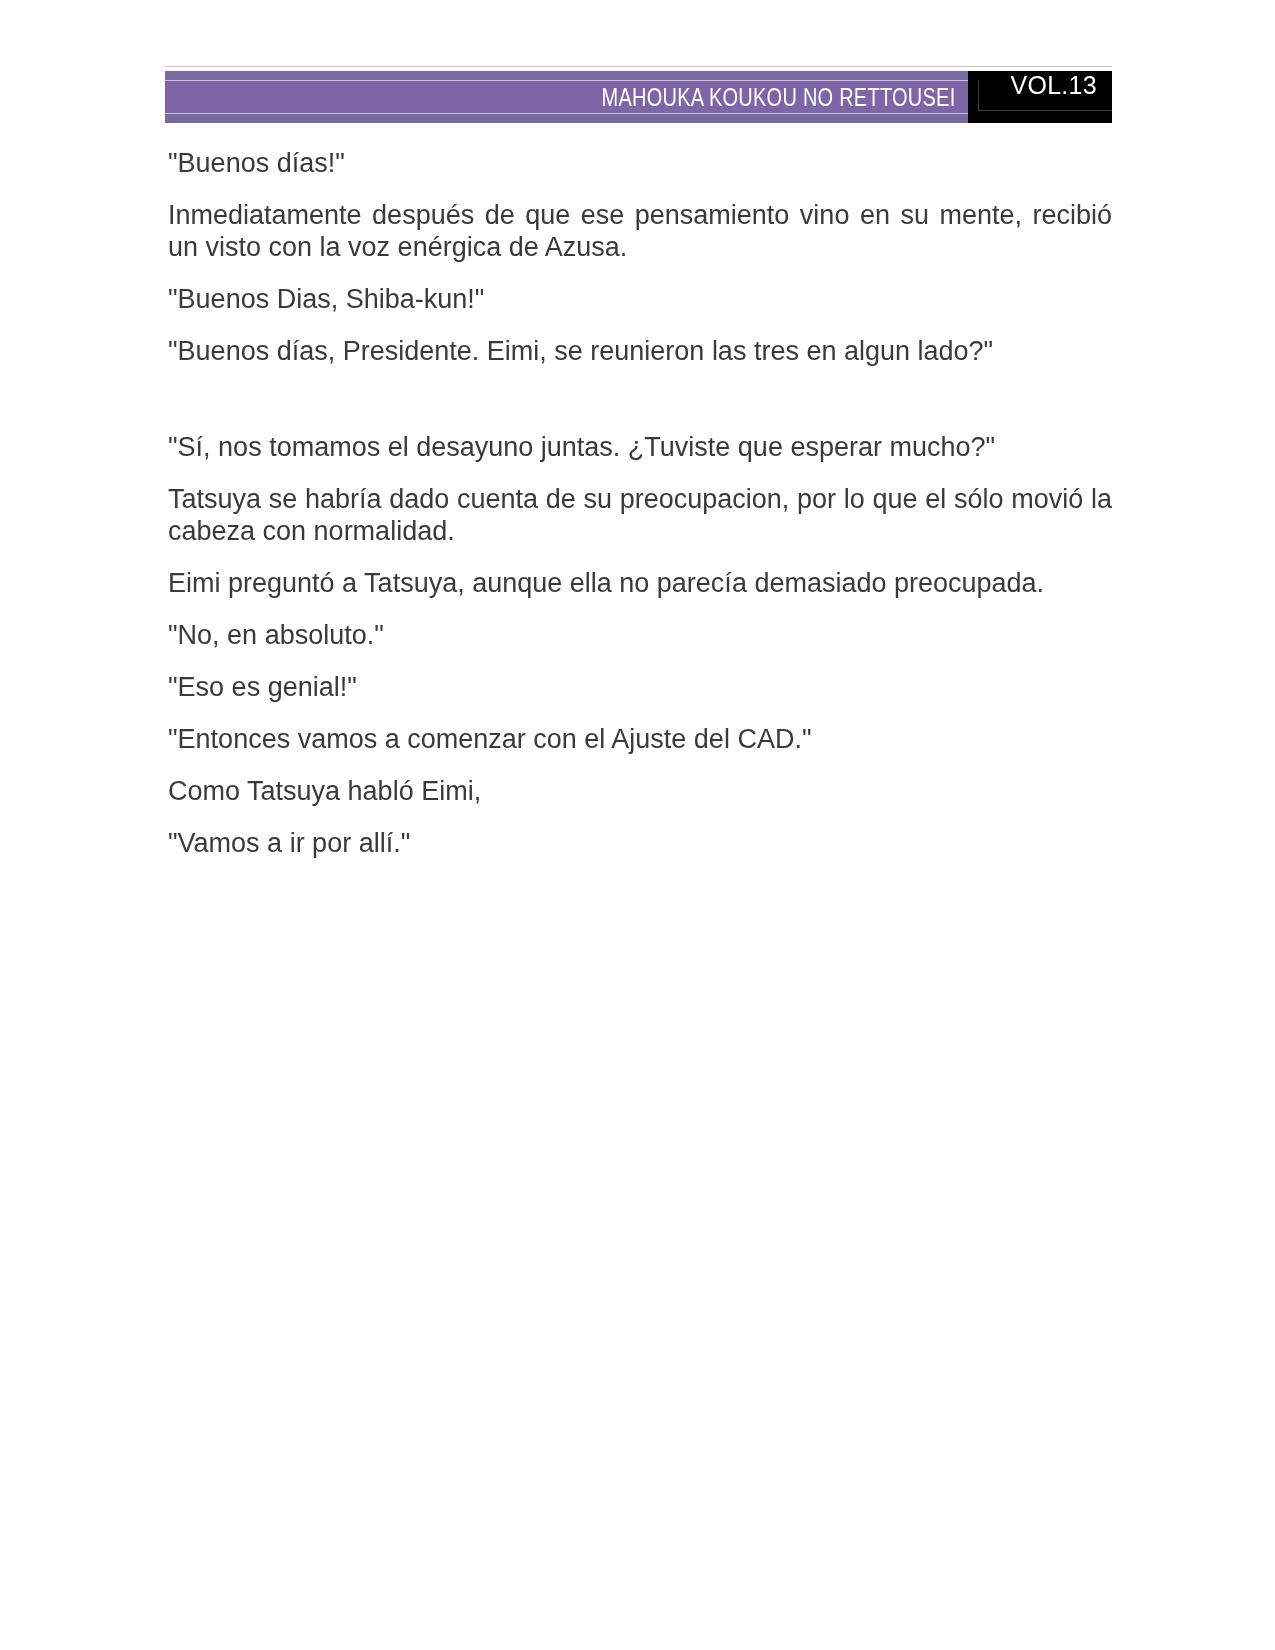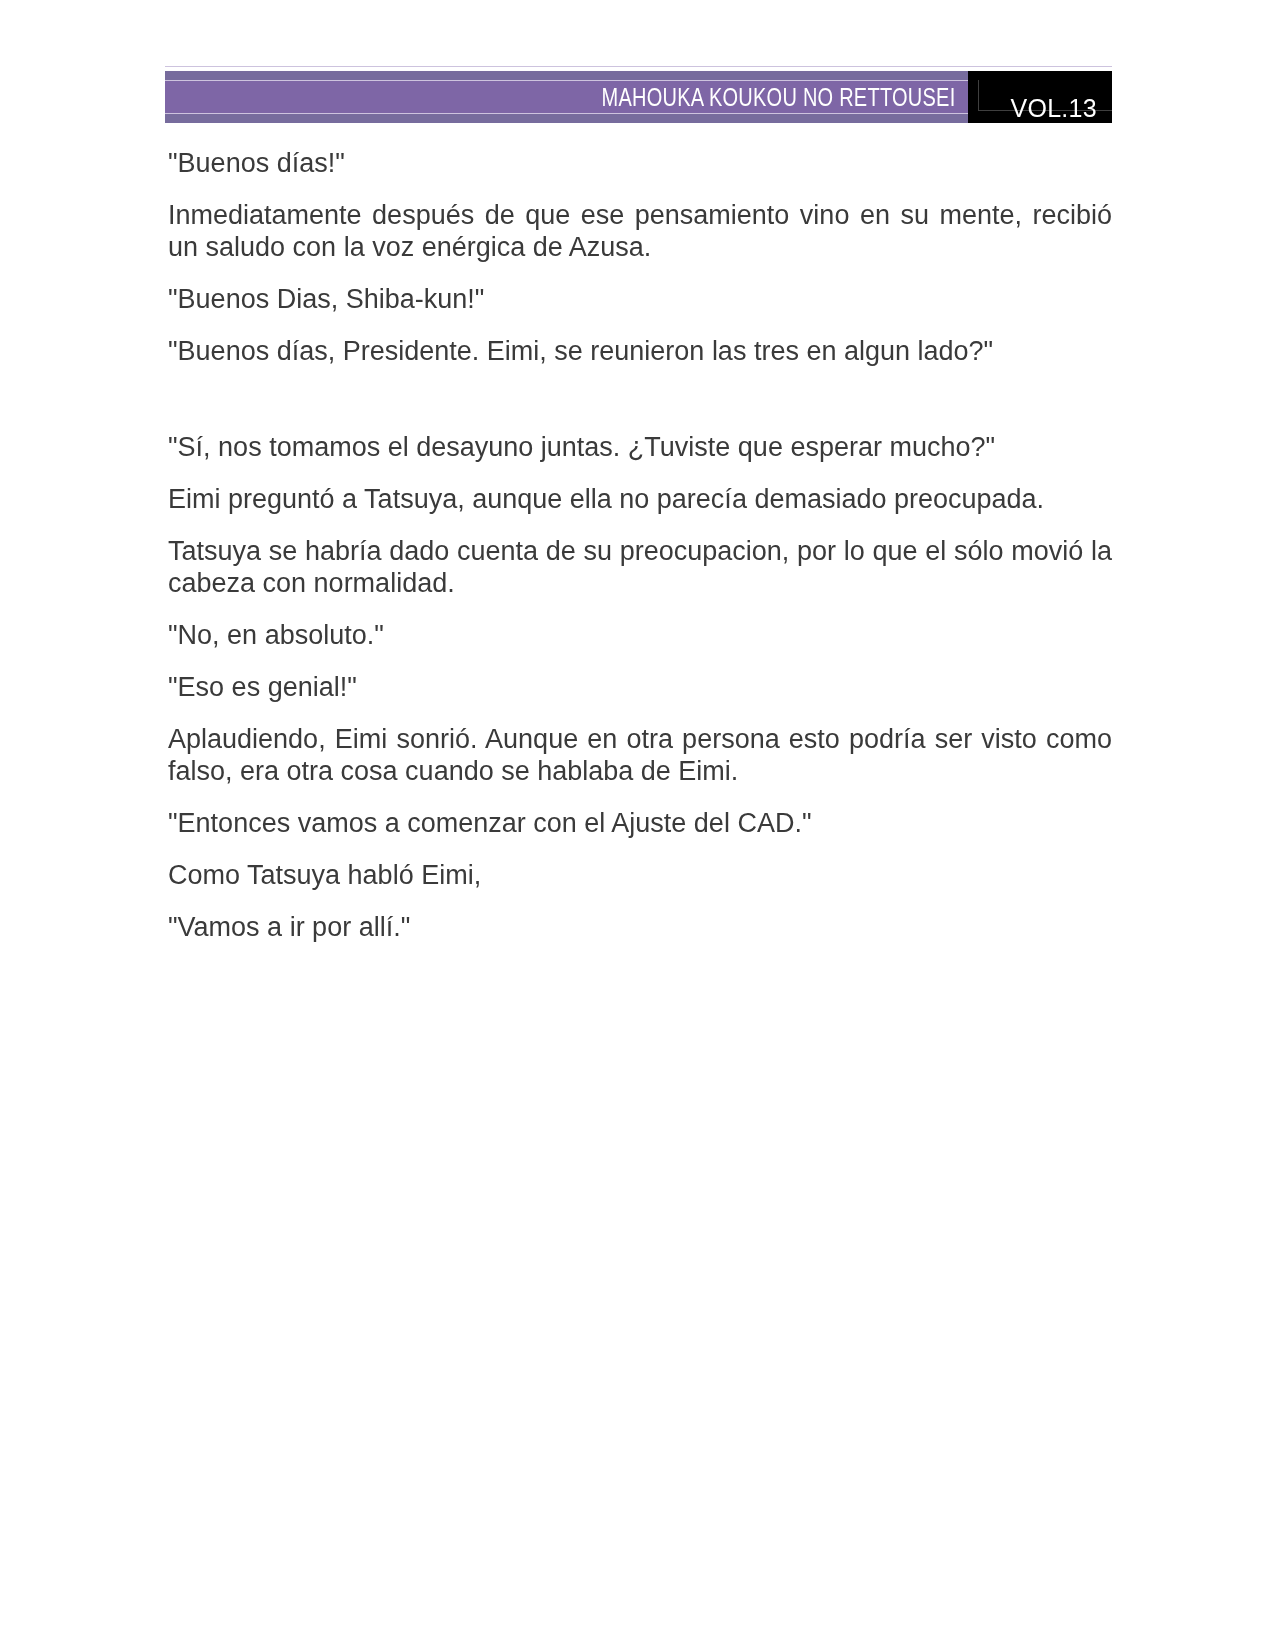--- a/index.html
+++ b/index.html
@@ -53,21 +53,21 @@
     font-size: 25px;
     letter-spacing: 0.3px;
     white-space: nowrap;
     transform: scaleX(0.80);
     transform-origin: right center;
   }
   .volume-box {
     width: 144px;
     position: relative;
     background: var(--volume-badge-bg);
-    display: flex; align-items: flex-end; justify-content: flex-end;
+    display: flex; align-items: flex-start; justify-content: flex-end;
     padding-right: 15px; box-sizing: border-box;
   }
   .volume-inner-border {
     position: absolute;
     left: 10px; right: 0; top: 9px; bottom: 12px;
     border-left: 1px solid #3f3f3f;
     border-bottom: 1px solid #3f3f3f;
   }
   .volume-text {
     position: relative;
@@ -103,28 +103,27 @@
       </div>
       <div class="volume-box">
         <div class="volume-inner-border"></div>
         <span class="volume-text">VOL.13</span>
       </div>
     </div>
   </div>
 
   <div class="body-text">
     <p>"Buenos días!"</p>
-    <p>Inmediatamente después de que ese pensamiento vino en su mente, recibió un saludo con la voz enérgica de Azusa.</p>
+    <p>Inmediatamente después de que ese pensamiento vino en su mente, recibió un visto con la voz enérgica de Azusa.</p>
     <p>"Buenos Dias, Shiba-kun!"</p>
     <p>"Buenos días, Presidente. Eimi, se reunieron las tres en algun lado?"</p>
     <p class="blank-par"></p>
     <p>"Sí, nos tomamos el desayuno juntas. ¿Tuviste que esperar mucho?"</p>
+    <p>Tatsuya se habría dado cuenta de su preocupacion, por lo que el sólo movió la cabeza con normalidad.</p>
     <p>Eimi preguntó a Tatsuya, aunque ella no parecía demasiado preocupada.</p>
-    <p>Tatsuya se habría dado cuenta de su preocupacion, por lo que el sólo movió la cabeza con normalidad.</p>
     <p>"No, en absoluto."</p>
     <p>"Eso es genial!"</p>
-    <p>Aplaudiendo, Eimi sonrió. Aunque en otra persona esto podría ser visto como falso, era otra cosa cuando se hablaba de Eimi.</p>
     <p>"Entonces vamos a comenzar con el Ajuste del CAD."</p>
     <p>Como Tatsuya habló Eimi,</p>
     <p>"Vamos a ir por allí."</p>
   </div>
 
 </div>
 
 </body></html>

